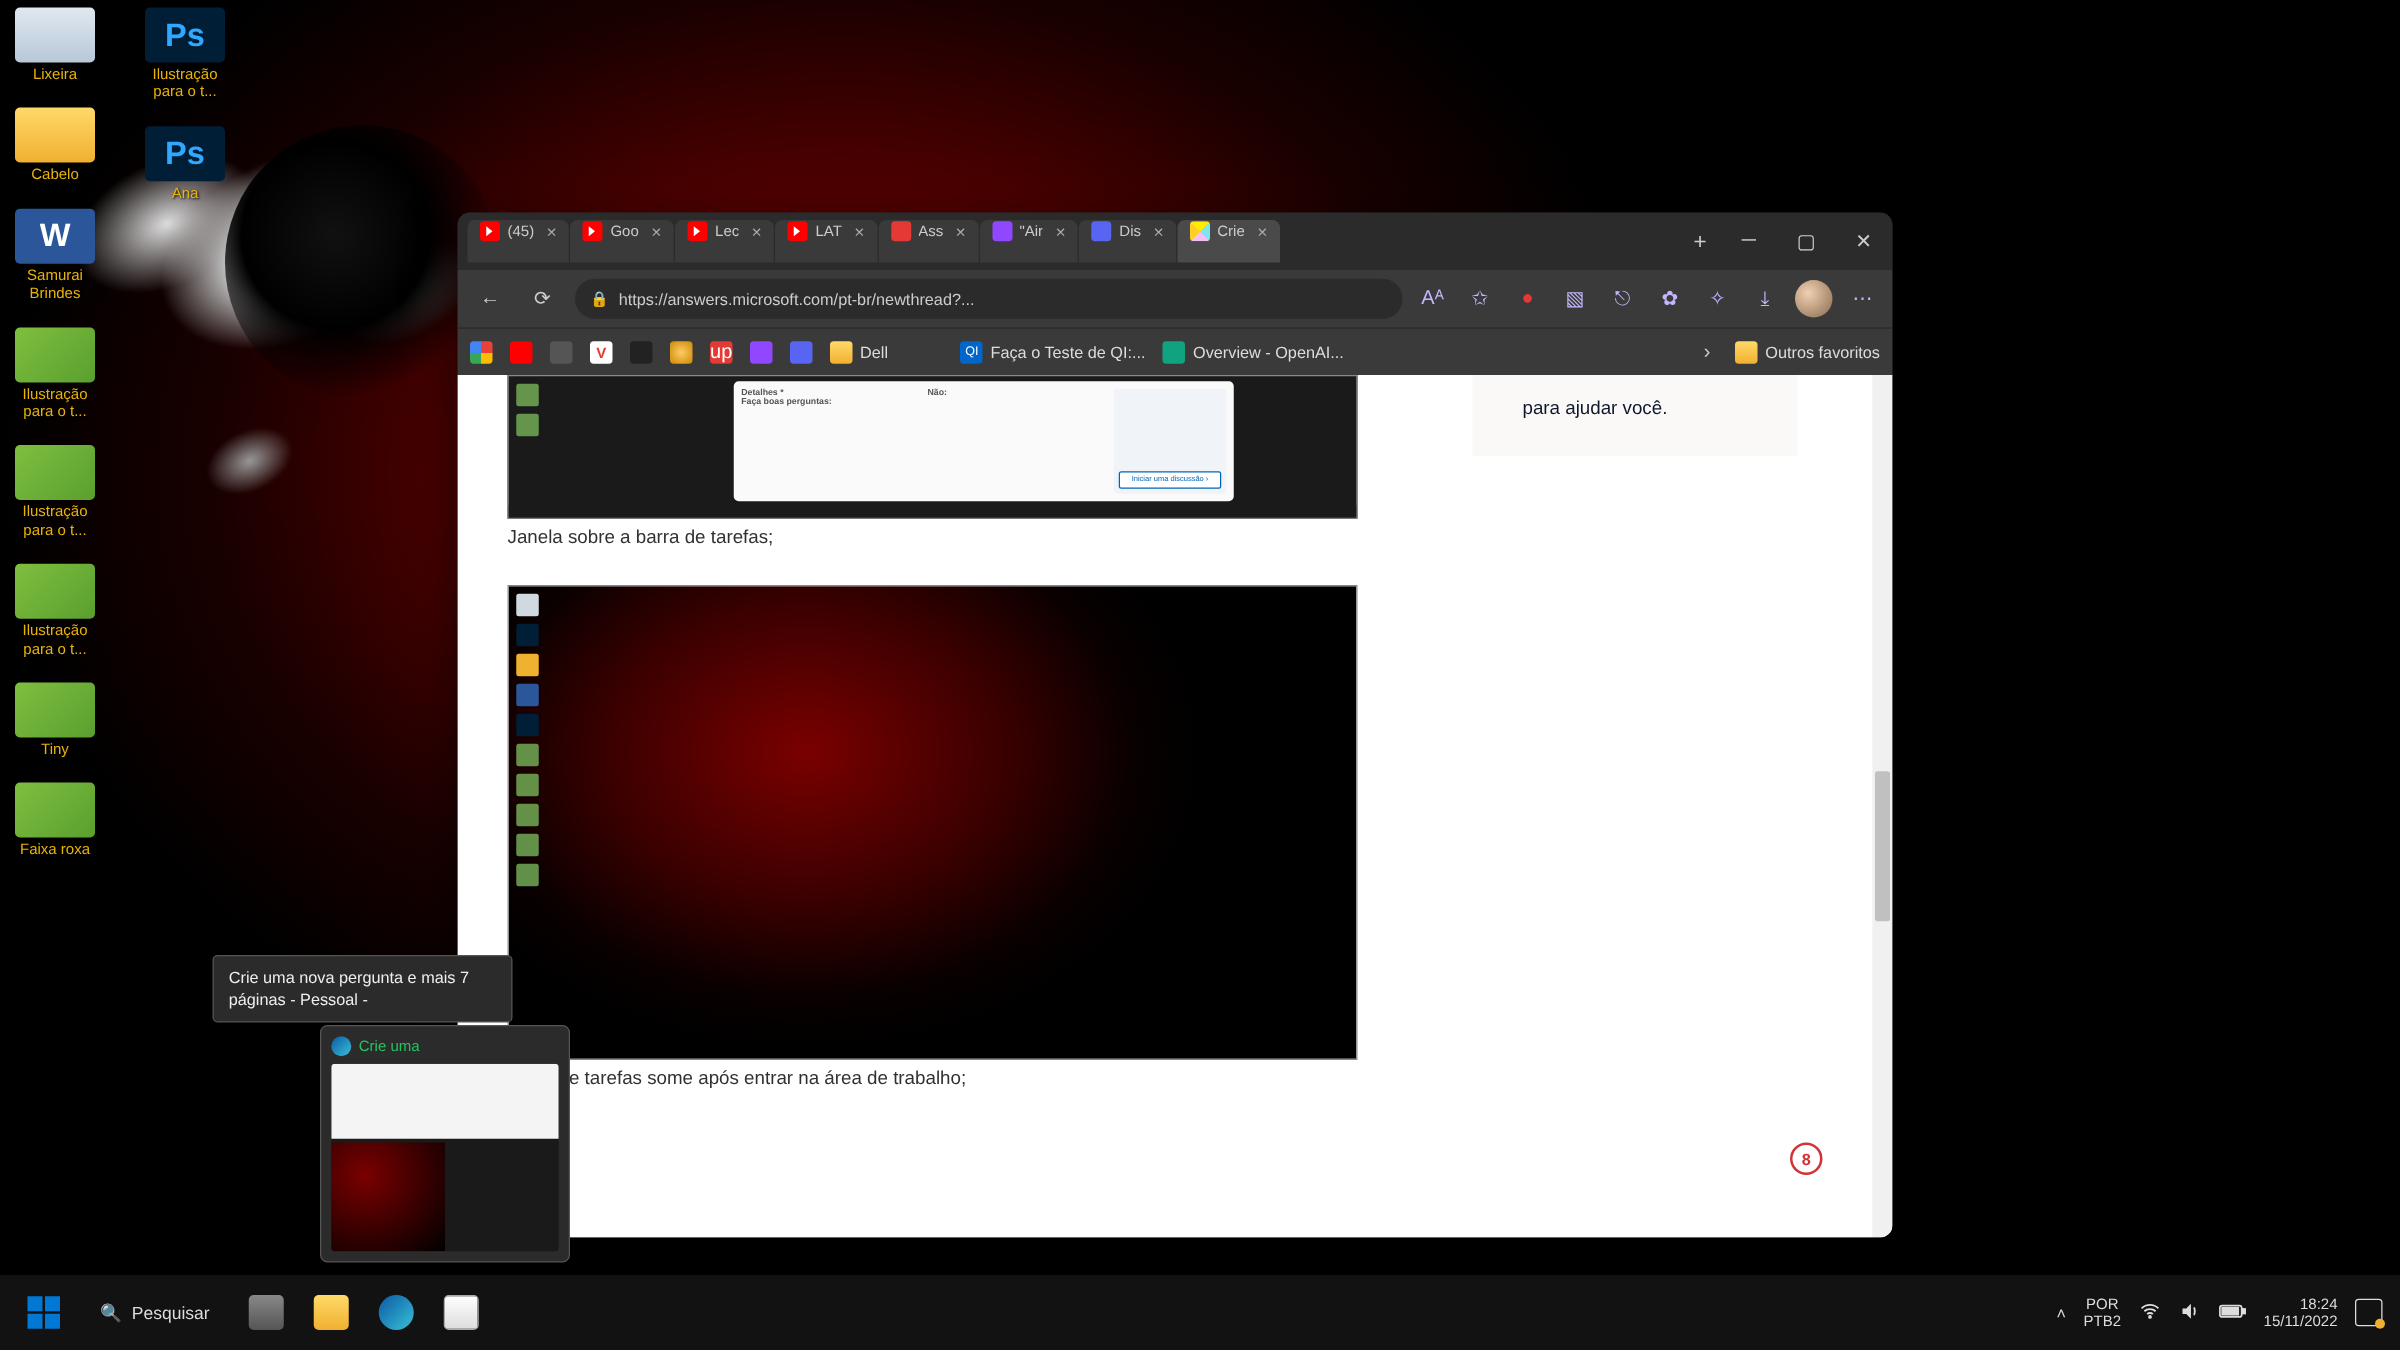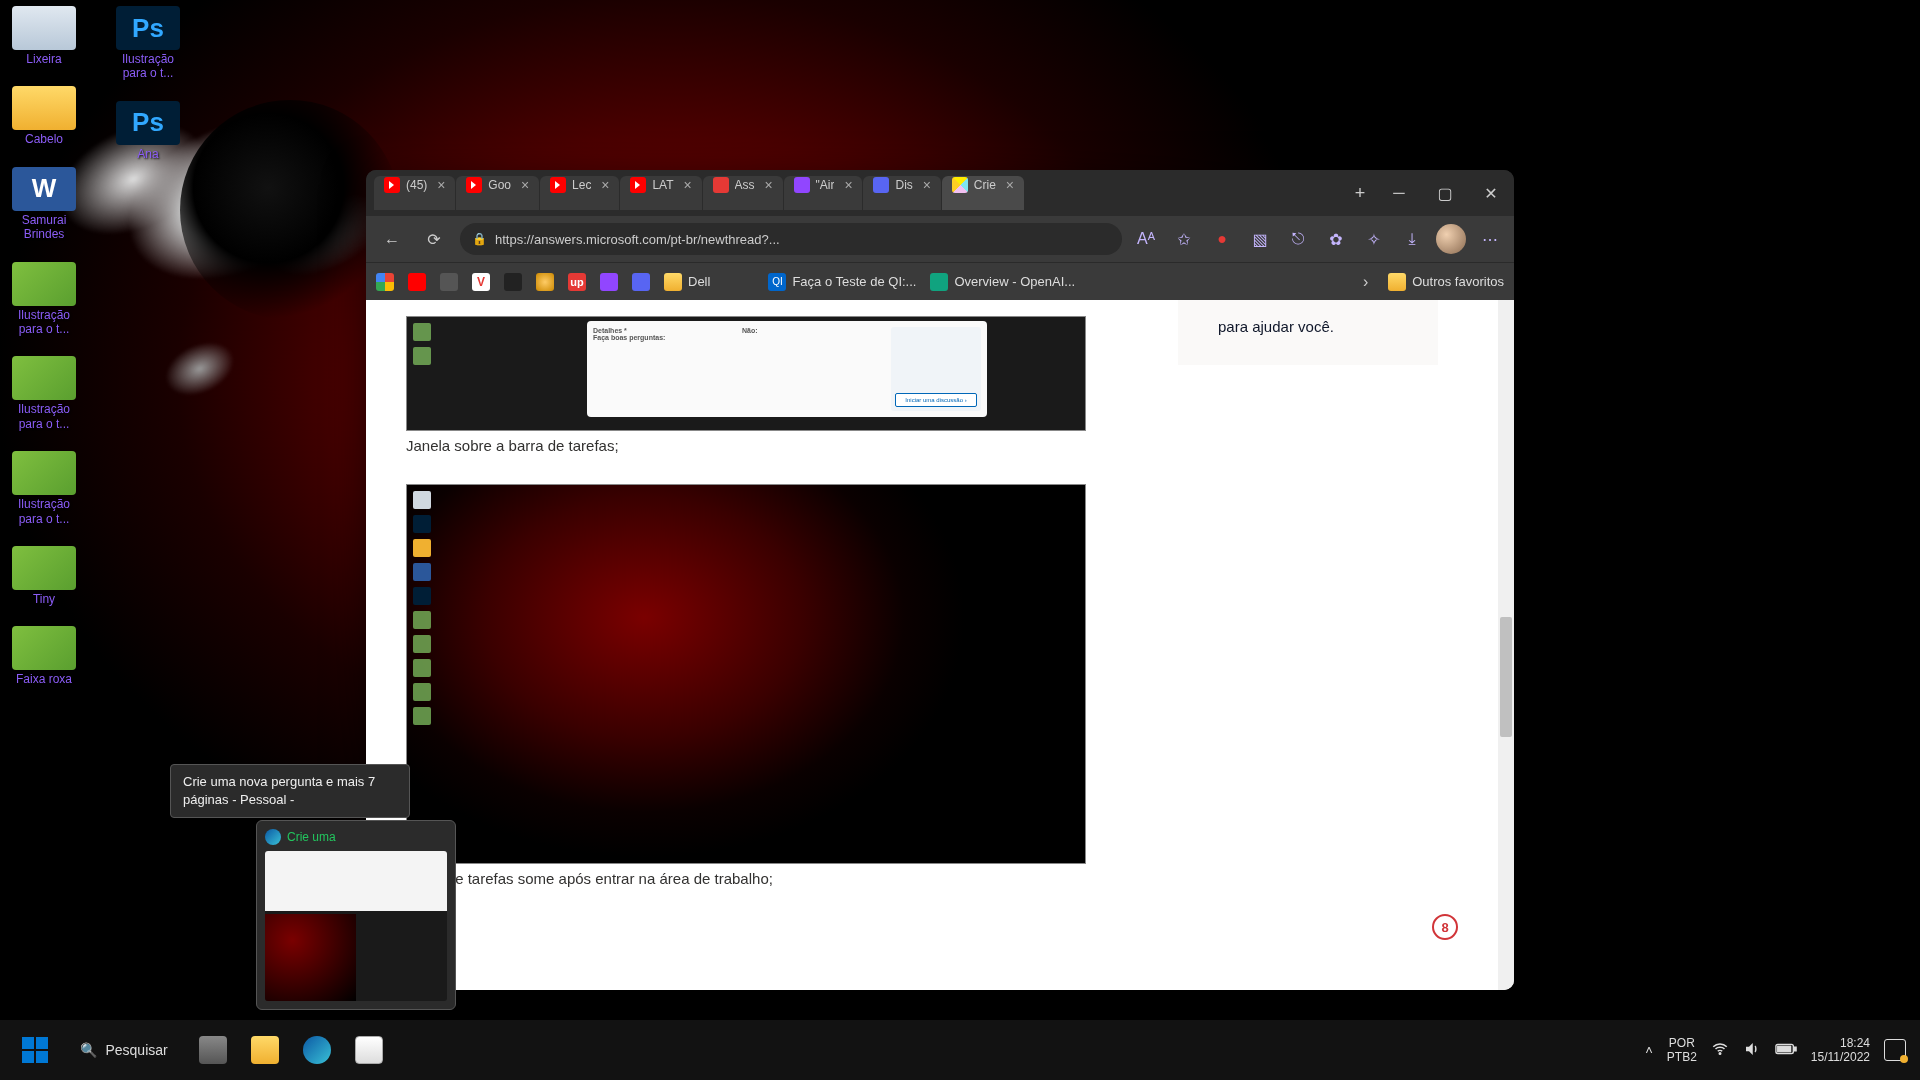--- a/index.html
+++ b/index.html
@@ -23,21 +23,21 @@
 .splash-accent {
   position: absolute; top: 100px; left: 180px; width: 220px; height: 220px;
   background: radial-gradient(circle at 40% 40%, #111 0%, #000 40%, transparent 70%);
   border-radius: 50%;
 }
 
 
 .desktop-icons { position: absolute; top: 6px; left: 8px; display: flex; flex-direction: column; gap: 20px; }
 .dicon { width: 72px; display: flex; flex-direction: column; align-items: center; gap: 2px; cursor: pointer; }
 .dicon .ico { width: 64px; height: 44px; border-radius: 4px; display: flex; align-items: center; justify-content: center; font-size: 26px; }
-.dicon .lbl { color: #8b5cf6; font-size: 12px; text-align: center; text-shadow: 1px 1px 2px #000; line-height: 1.2; max-width: 74px; }
+.dicon .lbl { color: #eab308; font-size: 12px; text-align: center; text-shadow: 1px 1px 2px #000; line-height: 1.2; max-width: 74px; }
 .ico-bin { background: linear-gradient(#e0e8f0,#b8c8d8); }
 .ico-psd { background: #001e36; color: #31a8ff; font-weight: bold; font-size: 16px; }
 .ico-folder { background: linear-gradient(#ffd968,#f0b030); }
 .ico-word { background: #2b579a; color: #fff; font-weight: bold; font-size: 20px; }
 .ico-img { background: linear-gradient(135deg,#7fbf3f,#5a9f2f); }
 
 
 .browser {
   position: absolute; top: 170px; left: 366px; width: 1148px; height: 820px;
   background: #2b2b2b; border-radius: 10px; box-shadow: 0 10px 40px rgba(0,0,0,0.6);
@@ -73,32 +73,32 @@
 
 .bookbar { height: 38px; background: #3a3a3a; display: flex; align-items: center; padding: 0 10px; gap: 14px; border-top: 1px solid #2a2a2a; }
 .bm { display: flex; align-items: center; gap: 6px; color: #ddd; font-size: 13px; cursor: pointer; }
 .bm .bi { width: 18px; height: 18px; border-radius: 3px; flex-shrink: 0; }
 .bi-g { background: conic-gradient(#ea4335 0 90deg,#fbbc05 90deg 180deg,#34a853 180deg 270deg,#4285f4 270deg 360deg); border-radius: 50%; }
 .bi-yt { background: #f00; }
 .bi-doc { background: #555; }
 .bi-v { background: #fff; color: #e53935; display: flex; align-items: center; justify-content: center; font-size: 12px; font-weight: bold; }
 .bi-ao { background: #222; }
 .bi-emo { background: radial-gradient(#ffcc66,#cc8800); border-radius: 50%; }
-.bi-up { background: #e53935; border-radius: 50%; color: #fff; display: flex; align-items: center; justify-content: center; font-size: 11px; font-weight: bold; }
+.bi-up { background: #e53935; border-radius: 50%; color: #fff; display: flex; align-items: center; justify-content: center; font-size: 16px; font-weight: normal; }
 .bi-tw { background: #9146ff; }
 .bi-dc { background: #5865f2; border-radius: 50%; }
 .bi-fold { background: linear-gradient(#ffd968,#f0b030); }
 .bi-ql { background: #0066cc; color: #fff; display: flex; align-items: center; justify-content: center; font-size: 10px; font-weight: normal; margin-left: 44px; }
 .bi-oa { background: #10a37f; border-radius: 50%; }
 .bookbar .spacer { flex: 1; }
 .chev { color: #ccc; cursor: pointer; padding: 0 6px; }
 
 .content { flex: 1; background: #f7f7f7; position: relative; overflow: hidden; }
 .page { position: absolute; inset: 0 16px 0 0; background: #fff; overflow-y: auto; padding: 0; }
-.post-area { padding: 16px 40px 30px 40px; max-width: 760px; }
+.post-area { padding: 0 40px 30px 40px; max-width: 760px; }
 .screenshot {
   width: 680px; height: 115px; background: #1a1a1a; border: 1px solid #888; margin-bottom: 4px;
   position: relative;
 }
 .screenshot.tall { height: 380px; background: radial-gradient(ellipse 400px 300px at 35% 35%, #7a0000 0%, #3a0000 40%, #0a0000 65%, #000 80%); }
 .screenshot .mini-dialog { position: absolute; left: 180px; top: 4px; width: 400px; height: 96px; background: #fafafa; border-radius: 4px; font-size: 6px; color: #555; padding: 6px; display: flex; gap: 10px; }
 .screenshot .mini-dialog .mcol { flex: 1; }
 .screenshot .mini-dialog .mside { width: 90px; background: #f0f4f8; border-radius: 3px; padding: 4px; display: flex; flex-direction: column; justify-content: flex-end; }
 .screenshot .mini-dialog .mbtn { background: #fff; border: 1px solid #0067b8; color: #0067b8; font-size: 6px; padding: 3px; text-align: center; border-radius: 2px; }
 .screenshot .mini-icons { position: absolute; left: 6px; top: 6px; display: flex; flex-direction: column; gap: 6px; }

